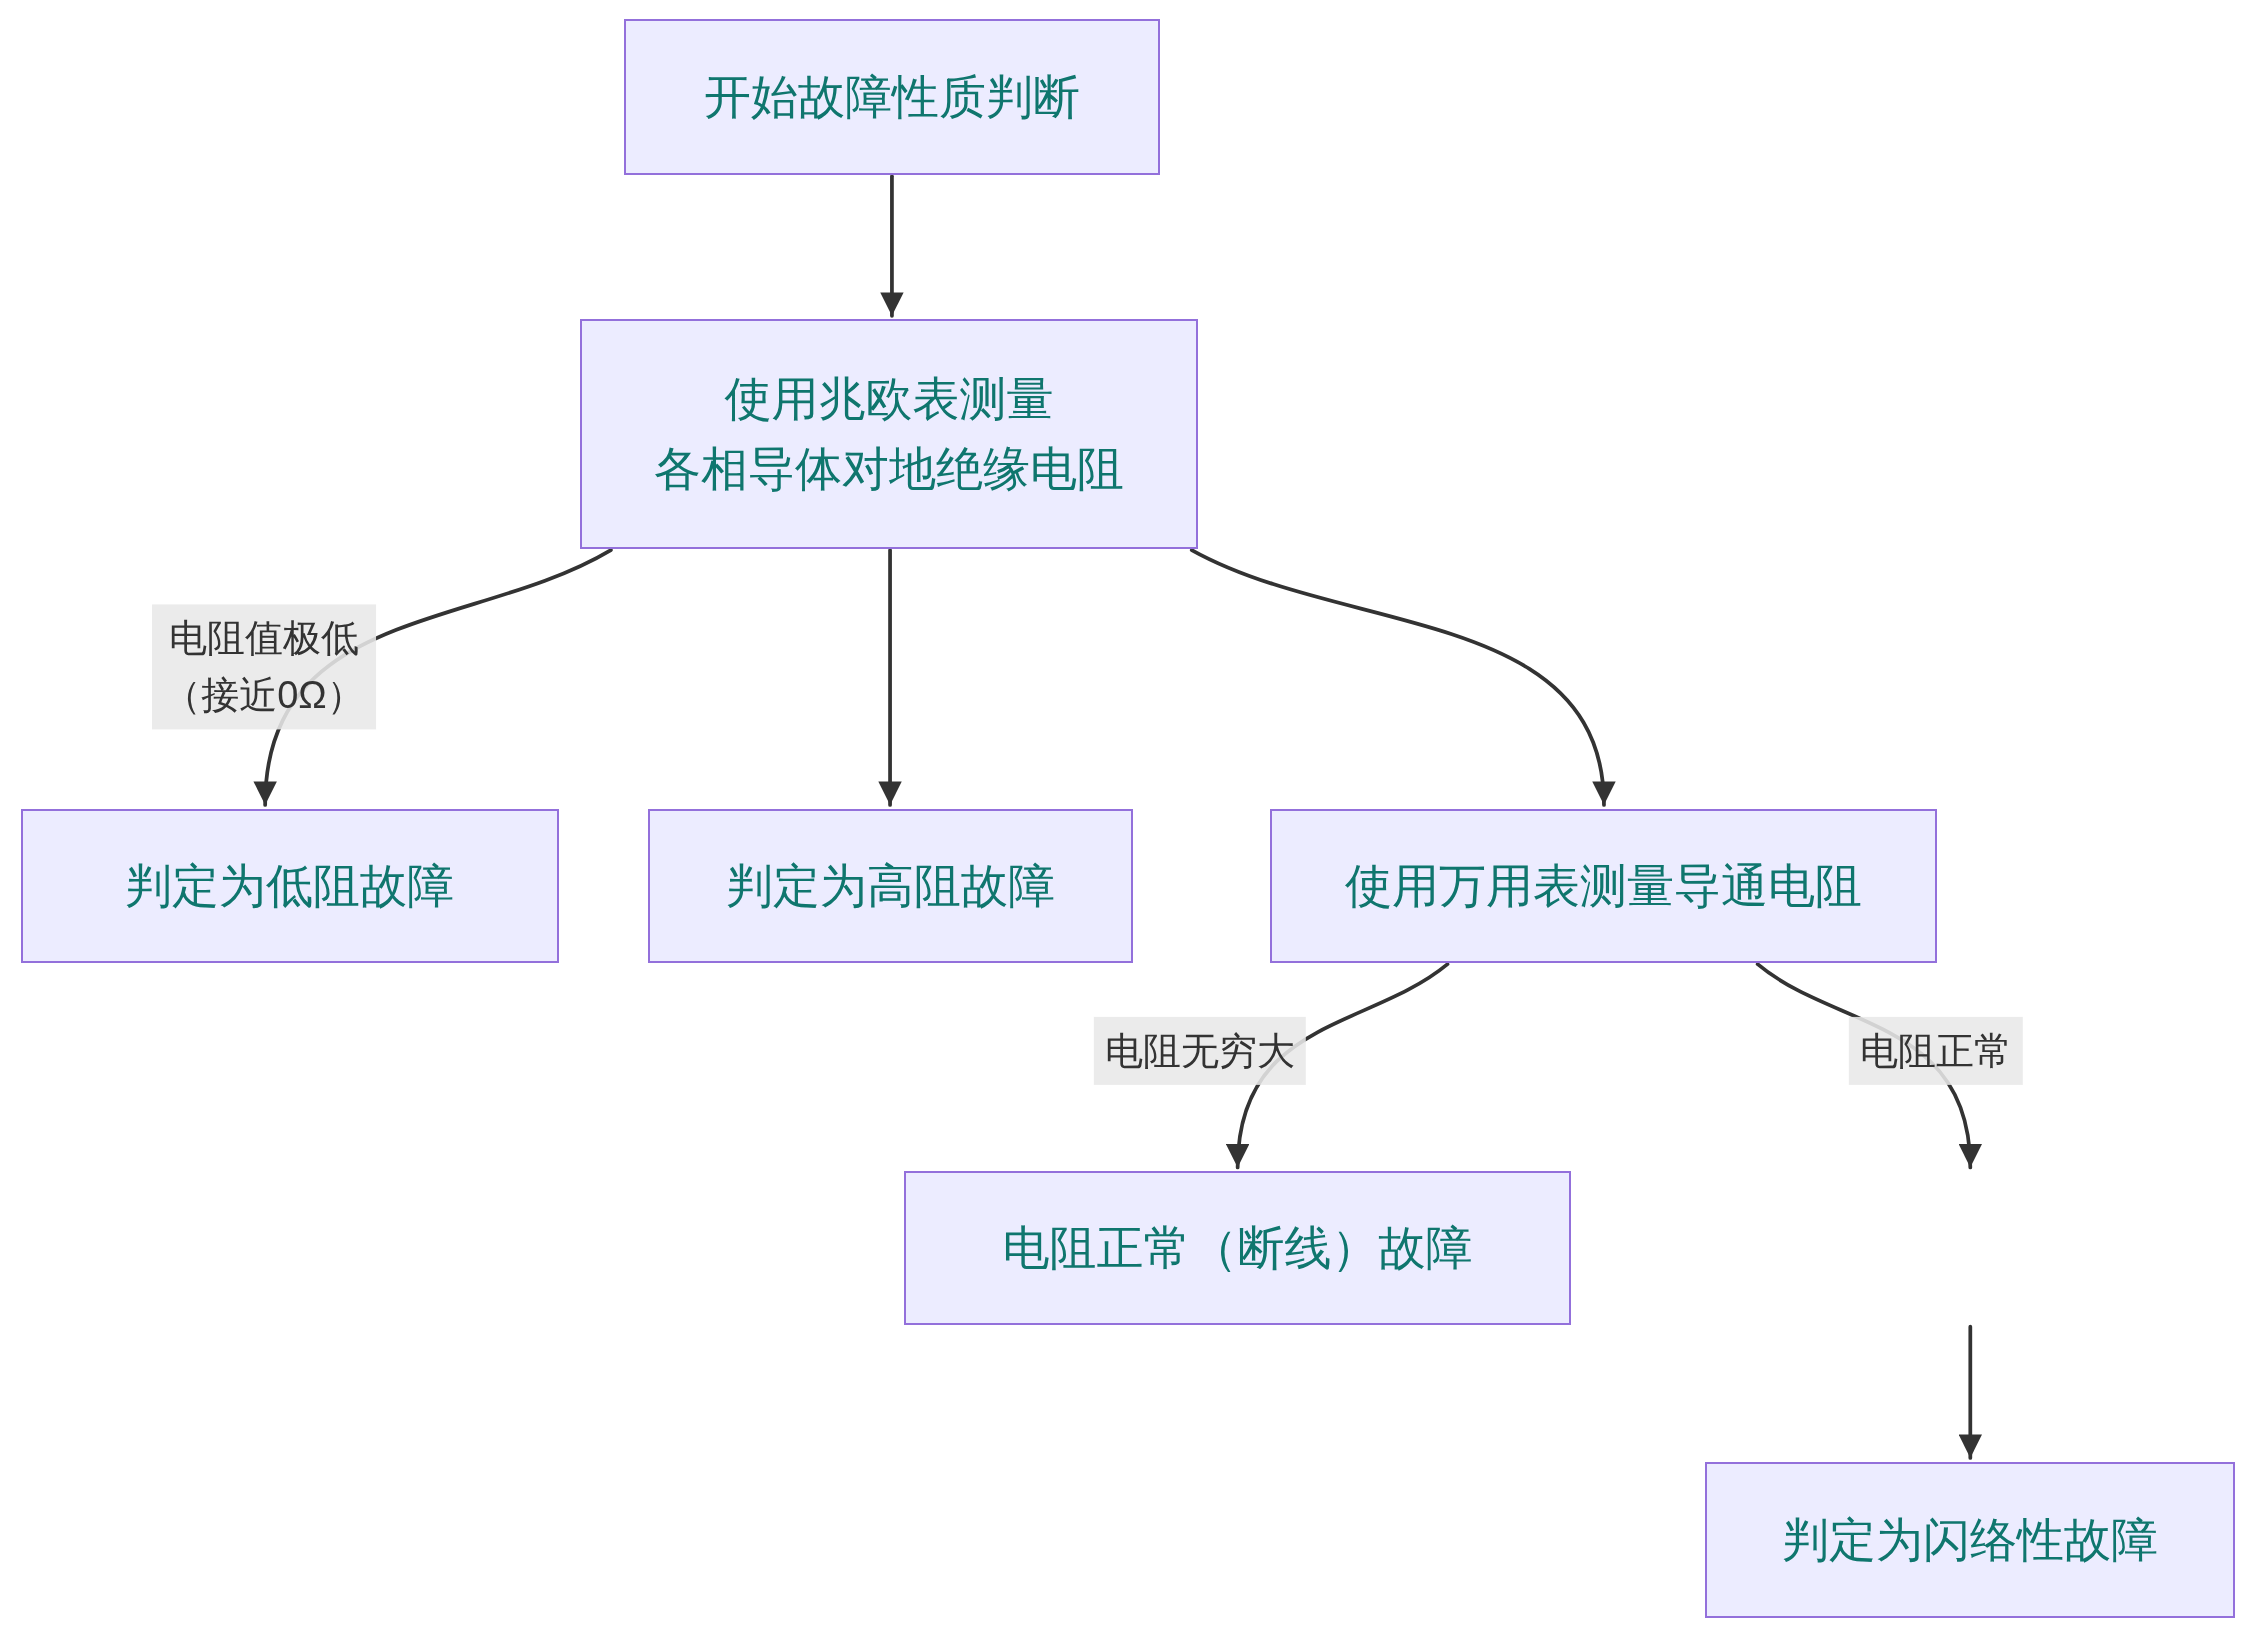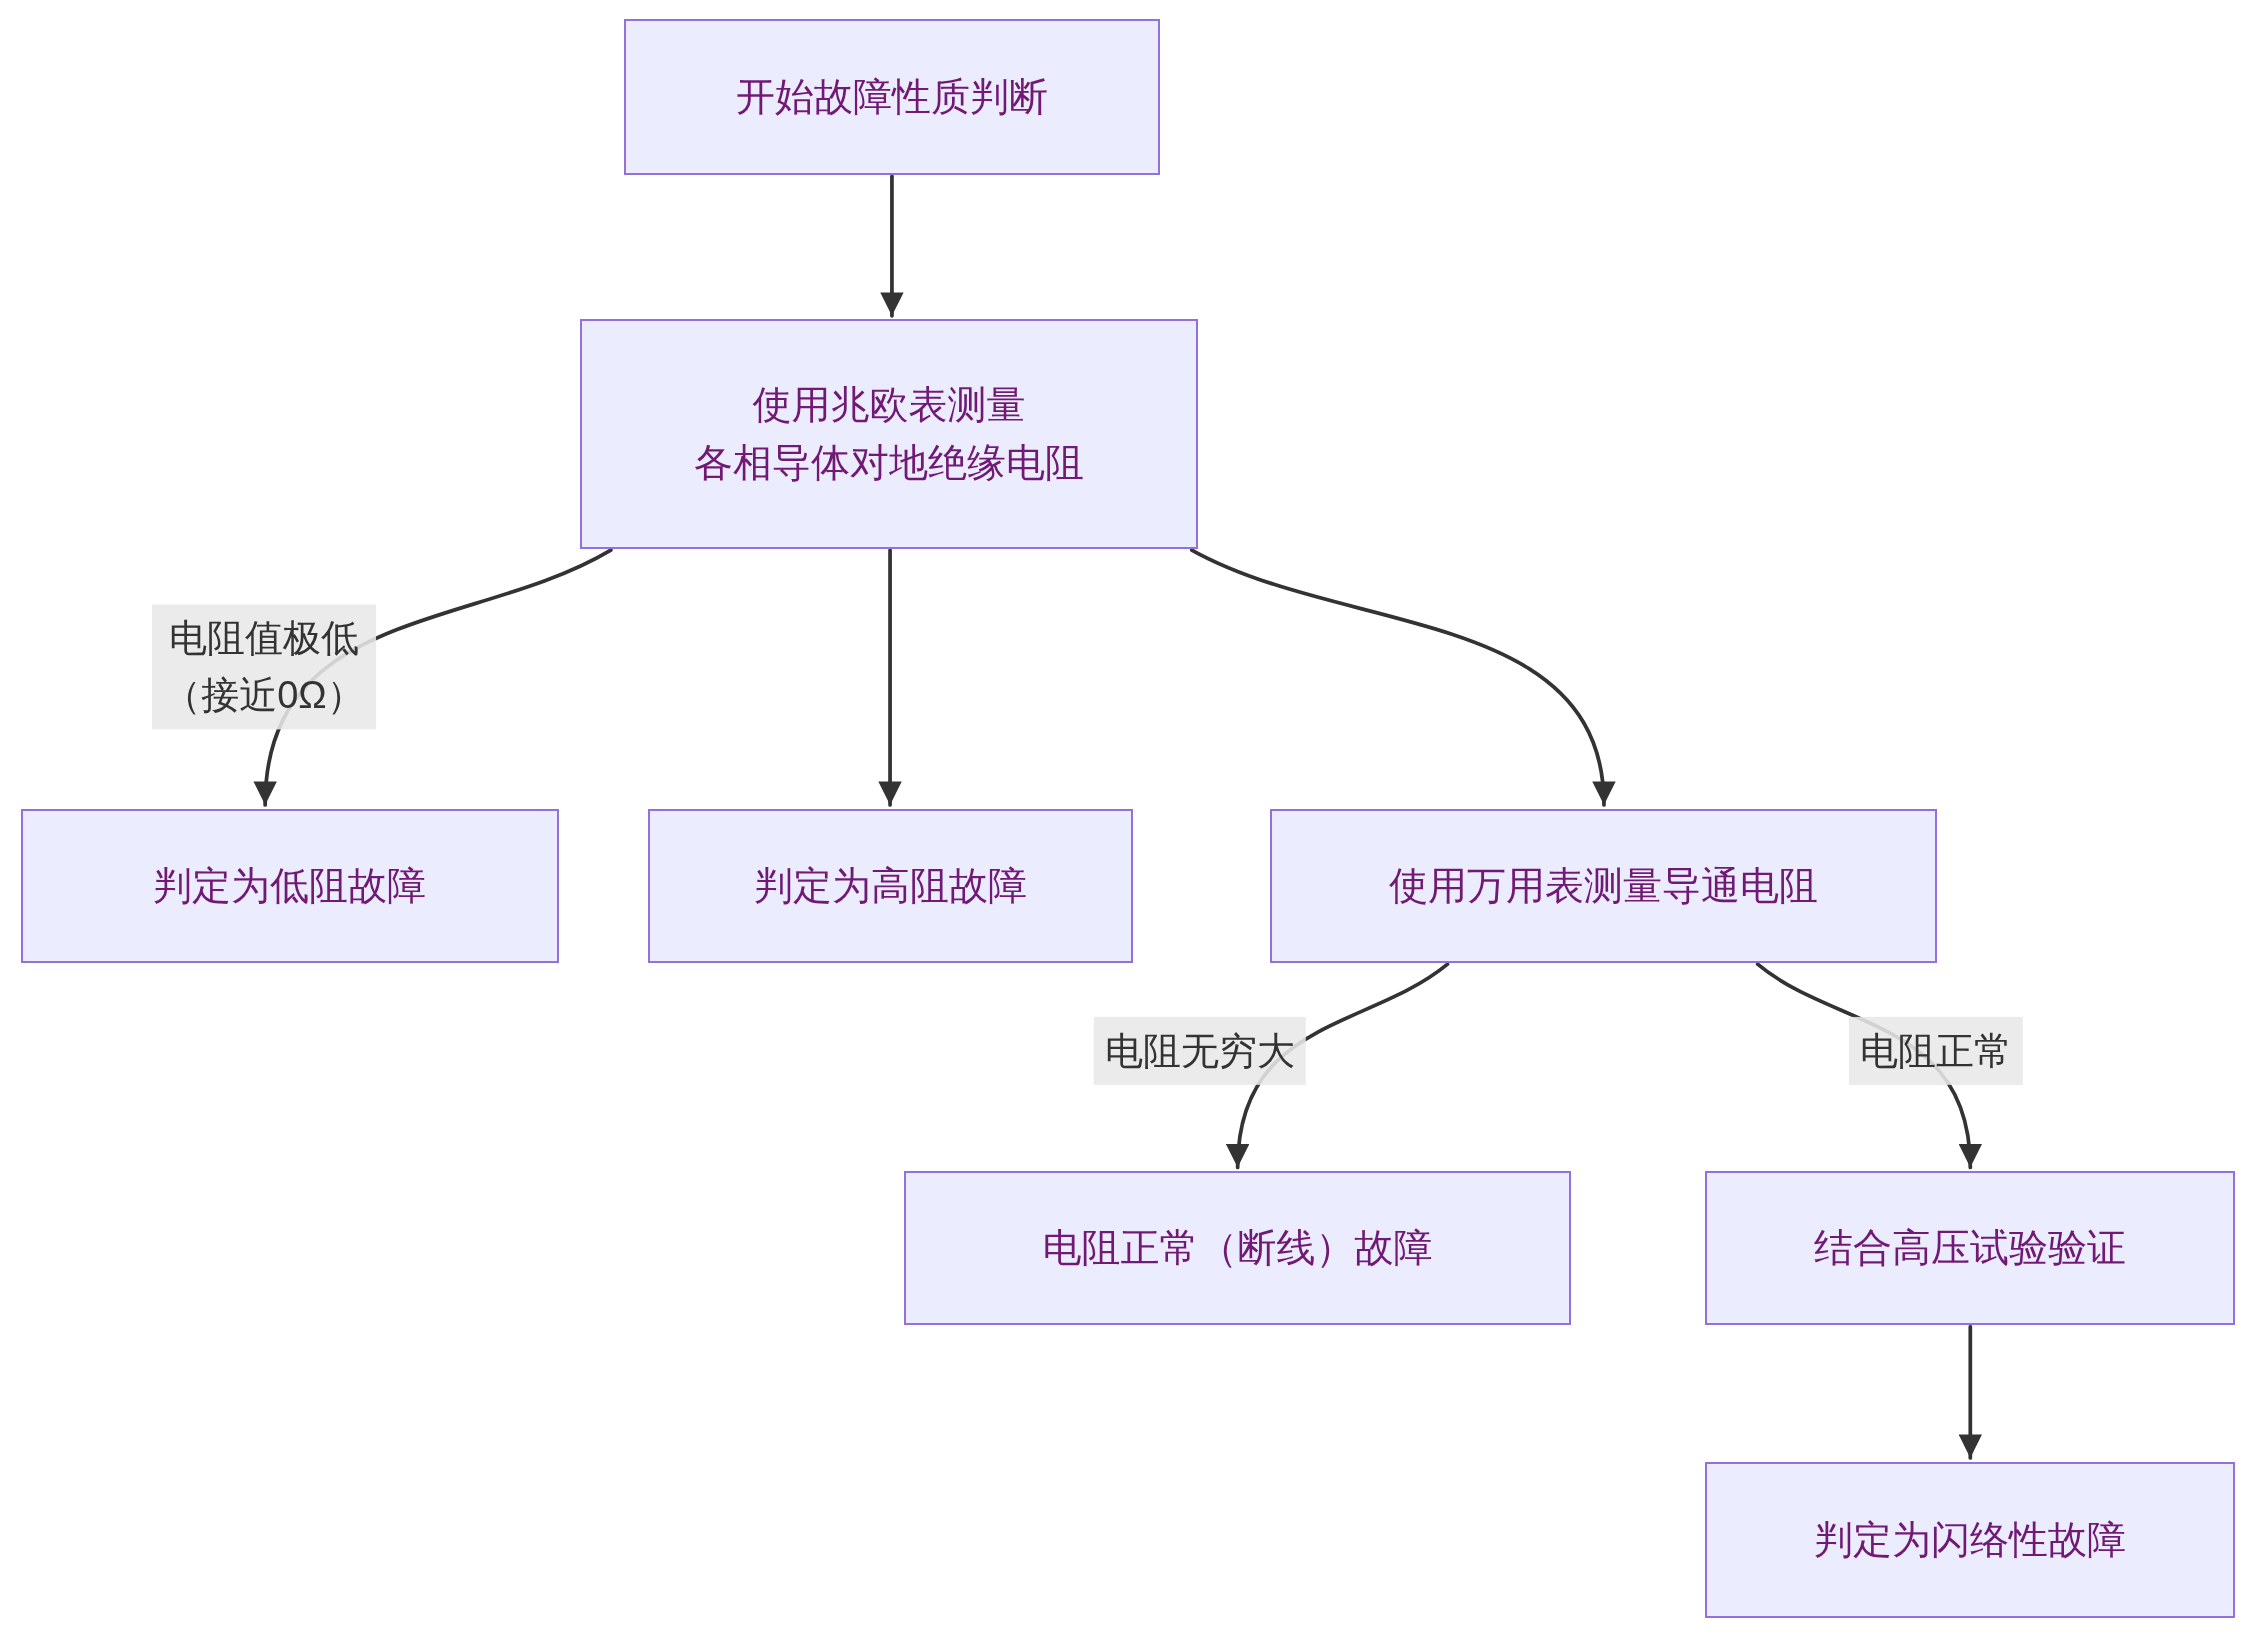--- a/index.html
+++ b/index.html
@@ -26,27 +26,27 @@
     fill: none;
     stroke: #333333;
     stroke-width: 4px;
     stroke-linecap: round;
   }
   .node {
     position: absolute;
     box-sizing: border-box;
     background: #ECECFF;
     border: 2.8px solid #9370DB;
-    color: #701a75;
+    color: #0f766e;
     display: flex;
     flex-direction: column;
     align-items: center;
     justify-content: center;
     text-align: left;
-    font-size: 39px;
+    font-size: 47px;
     line-height: 1.5;
     z-index: 3;
   }
   .edge-label {
     position: absolute;
     transform: translate(-50%, -50%);
     background: rgba(232, 232, 232, 0.88);
     color: #333333;
     font-size: 38px;
     line-height: 1.5;
@@ -105,22 +105,19 @@
   </div>
 
   <div class="node" style="left:1270px; top:809px; width:667px; height:154px;">
     <div>使用万用表测量导通电阻</div>
   </div>
 
   <div class="node" style="left:904px; top:1171px; width:667px; height:154px;">
     <div>电阻正常（断线）故障</div>
   </div>
 
-  <div class="node" style="left:1705px; top:1171px; width:530px; height:154px;">
-    <div>结合高压试验验证</div>
-  </div>
 
   <div class="node" style="left:1705px; top:1462px; width:530px; height:156px;">
     <div>判定为闪络性故障</div>
   </div>
 
 </div>
 
 
 </body></html>

